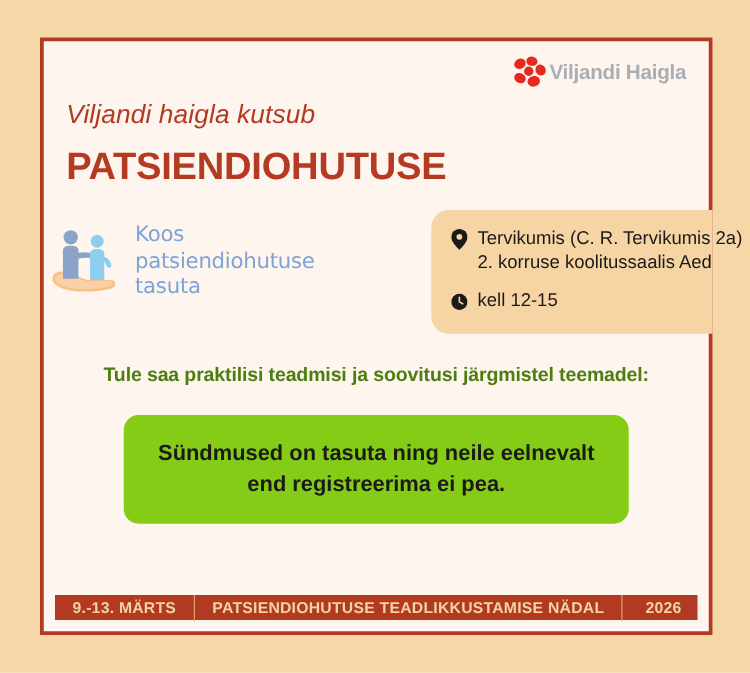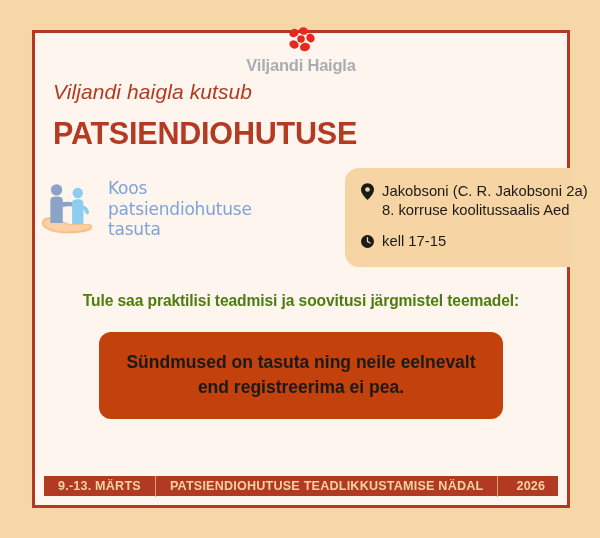--- a/index.html
+++ b/index.html
@@ -41,21 +41,20 @@
     box-sizing: border-box;
     padding: 8px 18px 0 18px;
     flex: none;
   }
   .brand {
     display: flex;
     align-items: center;
     justify-content: flex-end;
     gap: 2px;
     height: 34px;
-    flex-direction: column;
   }
   .brand-mark {
     width: 30px;
     height: 28px;
     flex: none;
     display: block;
   }
   .brand-name {
     font-size: 16.5px;
     font-weight: bold;
@@ -154,21 +153,21 @@
     font-size: 15.6px;
     margin-top: 52px;
     letter-spacing: -0.1px;
     flex: none;
   }
 
   
   .callout {
     margin: 22px auto 0 auto;
     width: 404px;
-    background: #c2410c;
+    background: #84cc16;
     border-radius: 12px;
     box-sizing: border-box;
     padding: 18px 20px 19px 20px;
     text-align: center;
     color: #1c1a18;
     font-weight: bold;
     font-size: 17.5px;
     line-height: 1.42;
     flex: none;
   }
@@ -261,32 +260,32 @@
       </div>
 
       <div class="info-box">
 
         <div class="info-row">
           <svg class="info-icon" viewBox="0 0 14 18" aria-hidden="true">
             <path d="M7 0 C3.1 0 0 3.1 0 7 C0 12 7 18 7 18 C7 18 14 12 14 7 C14 3.1 10.9 0 7 0 Z" fill="#1c1a18"></path>
             <circle cx="7" cy="6.8" r="2.5" fill="#f6d4a3"></circle>
           </svg>
           <div class="info-text">
-            <span>Jakobsoni (C. R. Jakobsoni 2a)</span>
-            <span>8. korruse koolitussaalis Aed</span>
+            <span>Tervikumis (C. R. Tervikumis 2a)</span>
+            <span>2. korruse koolitussaalis Aed</span>
           </div>
         </div>
 
         <div class="info-row">
           <svg class="info-icon clock" viewBox="0 0 16 16" aria-hidden="true">
             <circle cx="8" cy="8" r="8" fill="#1c1a18"></circle>
             <path d="M8 3.4 L8 8 L11.3 9.9" stroke="#f6d4a3" stroke-width="1.6" fill="none" stroke-linecap="round"></path>
           </svg>
           <div class="info-text">
-            <span>kell 17-15</span>
+            <span>kell 12-15</span>
           </div>
         </div>
 
       </div>
     </div>
 
     <div class="leadin">Tule saa praktilisi teadmisi ja soovitusi järgmistel teemadel:</div>
 
     <div class="callout">
       <span>Sündmused on tasuta ning neile eelnevalt</span>

